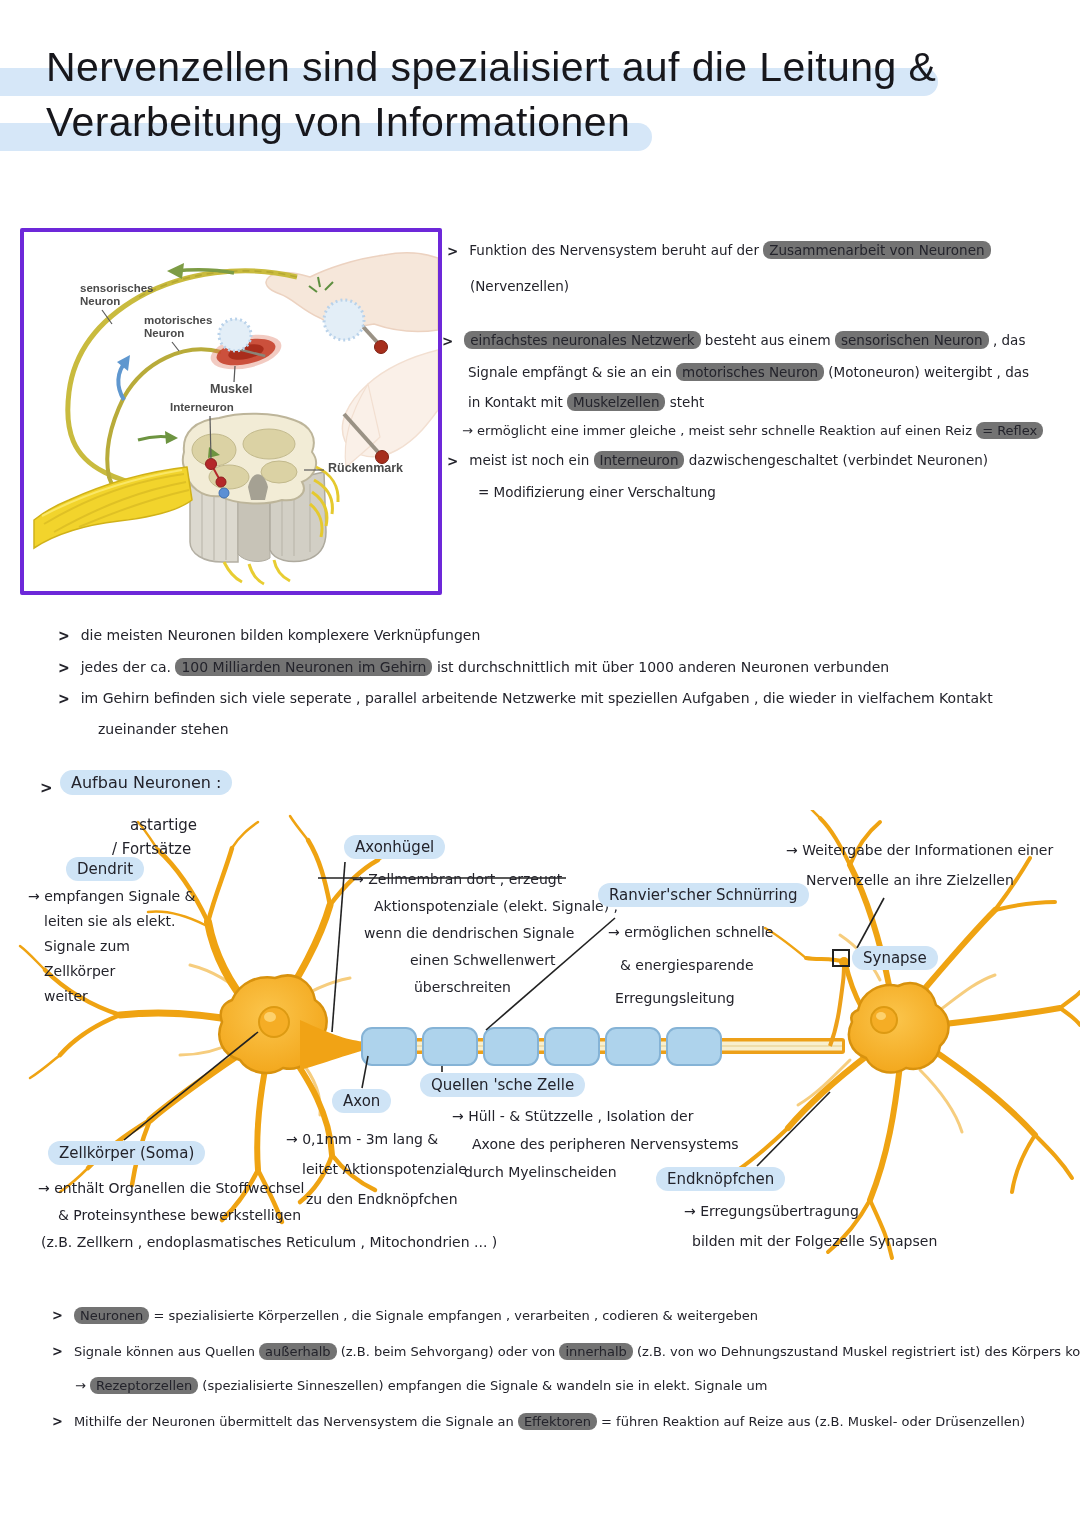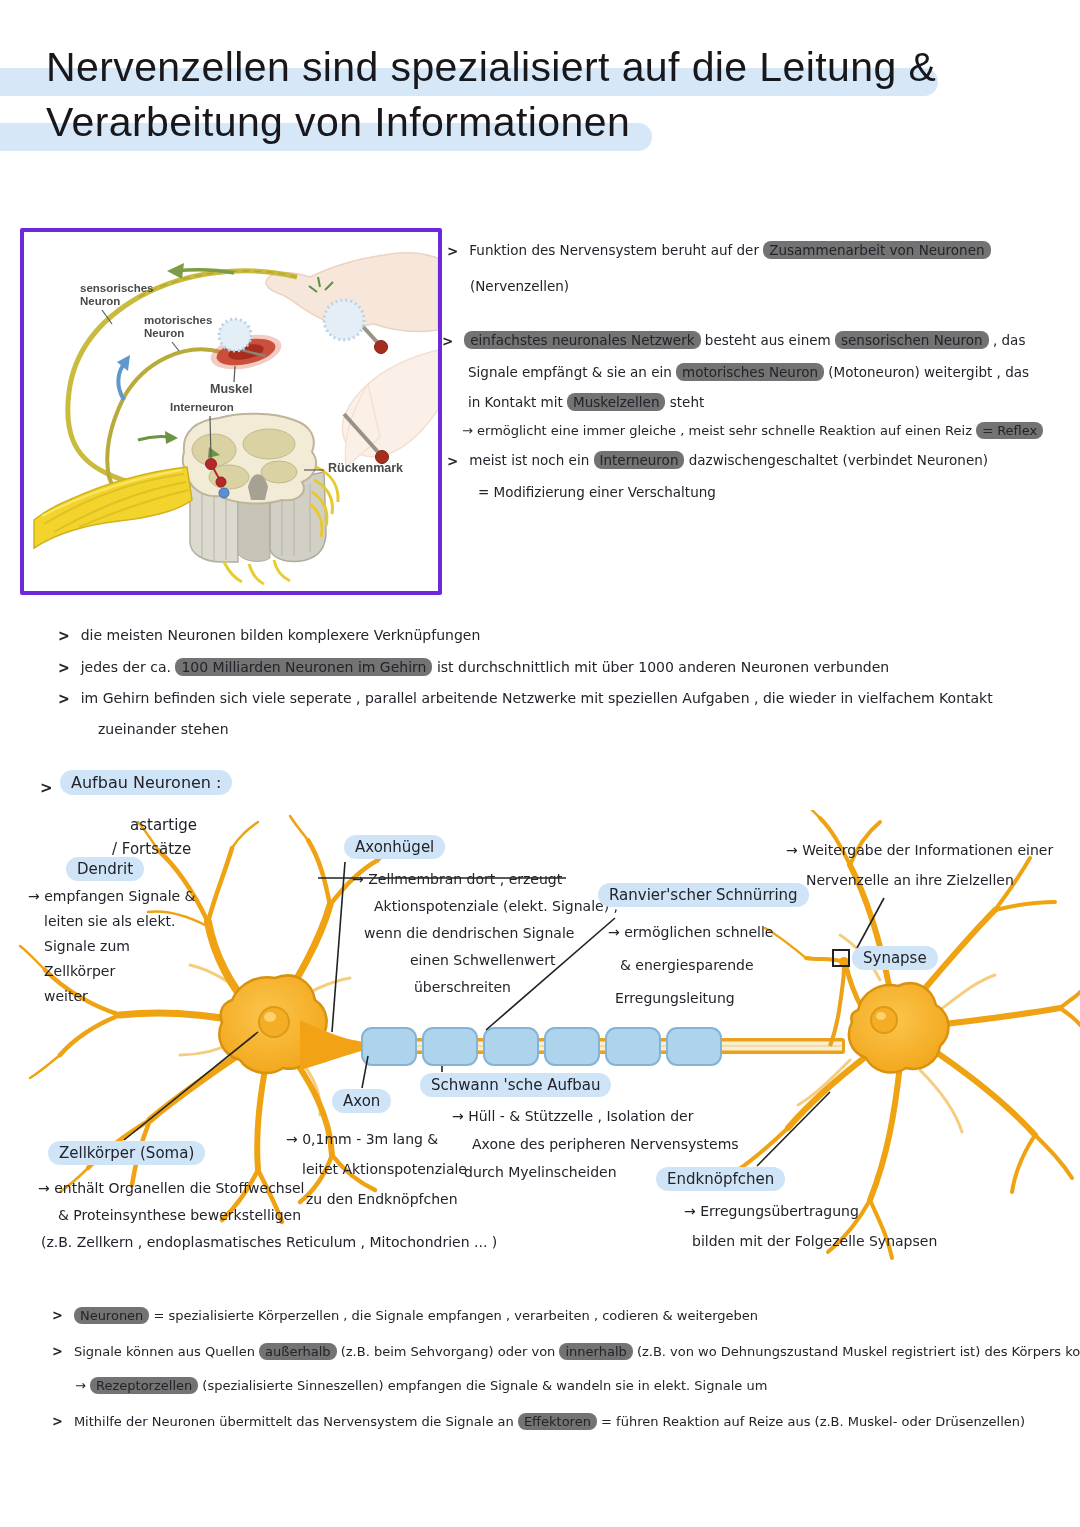--- a/index.html
+++ b/index.html
@@ -385,21 +385,21 @@
     </div>
   <div class="pill" style="left:852px;top:946px">Synapse</div>
 
   <div class="pill" style="left:332px;top:1089px">Axon</div>
   <div class="note n-axon" style="left:286px;top:1124px">
       <div class="nl nl0">→ 0,1mm - 3m lang &amp;</div>
       <div class="nl nl1">leitet Aktionspotenziale</div>
       <div class="nl nl2">zu den Endknöpfchen</div>
     </div>
 
-  <div class="pill" style="left:420px;top:1073px">Schwann 'sche Aufbau</div>
+  <div class="pill" style="left:420px;top:1073px">Quellen 'sche Zelle</div>
   <div class="note n-schwann" style="left:452px;top:1102px">
       <div class="nl nl0">→ Hüll - &amp; Stützzelle , Isolation der</div>
       <div class="nl nl1">Axone des peripheren Nervensystems</div>
       <div class="nl nl2">durch Myelinscheiden</div>
     </div>
 
   <div class="pill" style="left:48px;top:1141px">Zellkörper (Soma)</div>
   <div class="note n-soma" style="left:38px;top:1175px">
       <div class="nl nl0">→ enthält Organellen die Stoffwechsel</div>
       <div class="nl nl1">&amp; Proteinsynthese bewerkstelligen</div>

